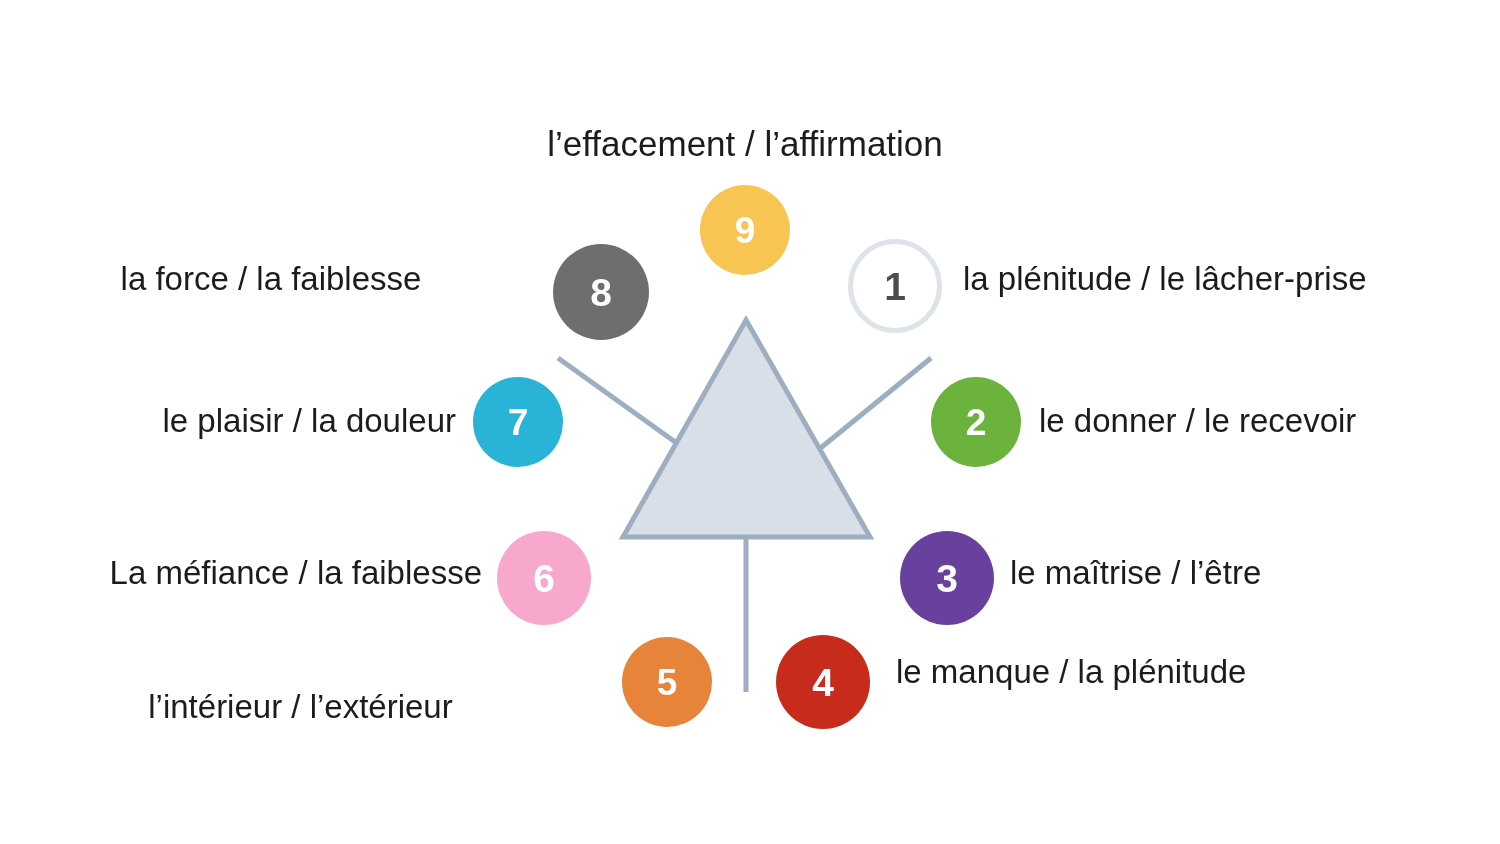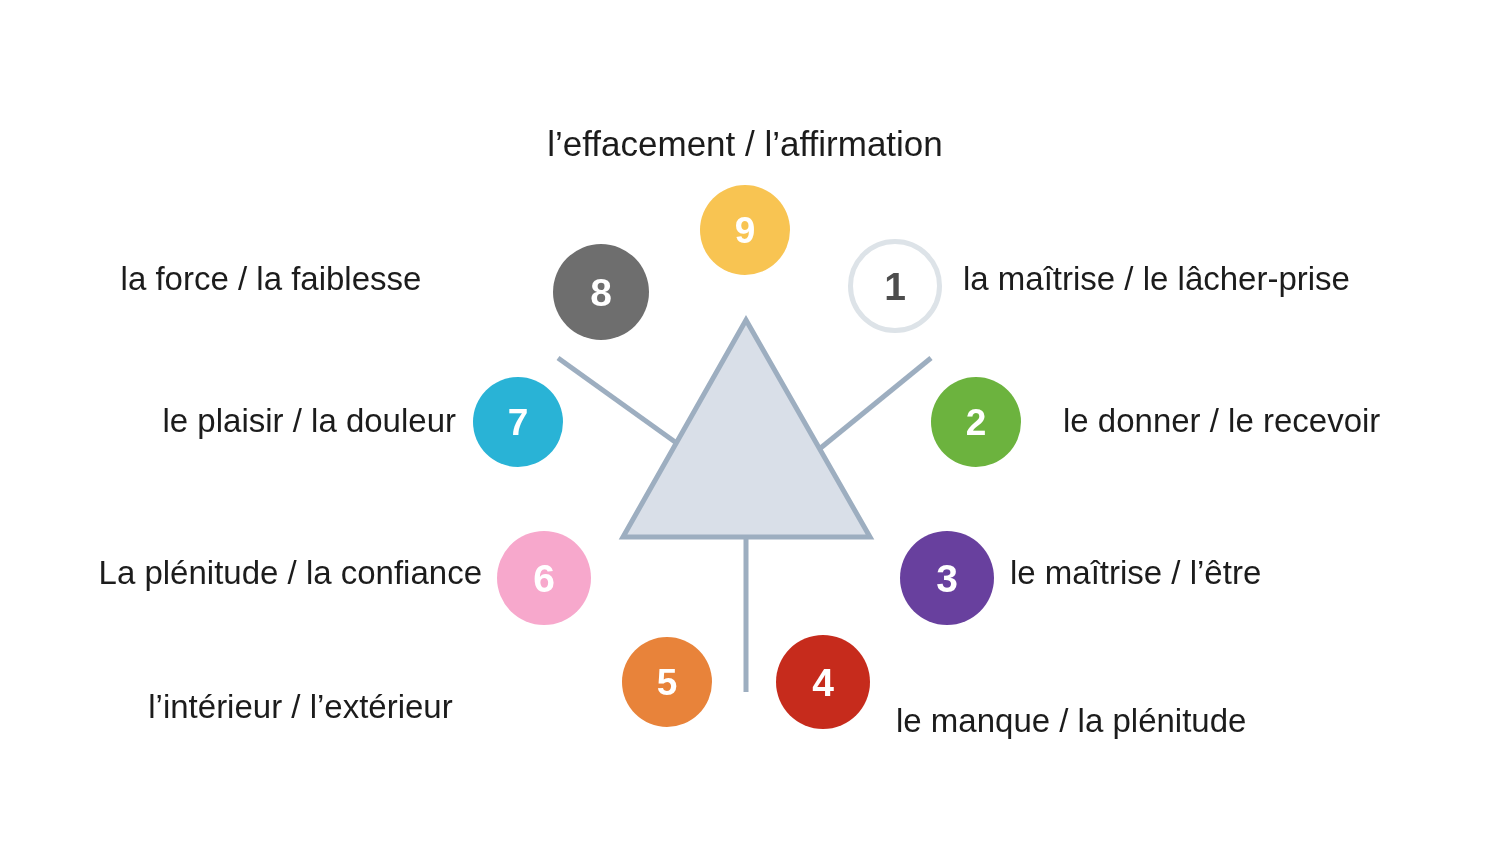--- a/index.html
+++ b/index.html
@@ -100,23 +100,23 @@
         <span class="node-num" style="color: rgb(255, 255, 255);">7</span>
       </div>
       <div class="node" style="left: 553px; top: 244px; width: 96px; height: 96px; font-size: 39px; background: rgb(110, 110, 110); border: none;">
         <span class="node-num" style="color: rgb(255, 255, 255);">8</span>
       </div>
       <div class="node" style="left: 700px; top: 185px; width: 90px; height: 90px; font-size: 37px; background: rgb(248, 196, 82); border: none;">
         <span class="node-num" style="color: rgb(255, 255, 255);">9</span>
       </div>
     </div>
   <div id="labels-layer">
-      <div class="label right" style="top: 261px; left: 963px;">la maîtrise / le lâcher-prise</div>
-      <div class="label right" style="top: 403px; left: 1039px; margin-left: 24px;">le donner / le recevoir</div>
+      <div class="label right" style="top: 261px; left: 963px;">la plénitude / le lâcher-prise</div>
+      <div class="label right" style="top: 403px; left: 1039px;">le donner / le recevoir</div>
       <div class="label right" style="top: 555px; left: 1010px;">le maîtrise / l’être</div>
-      <div class="label right" style="top: 703px; left: 896px;">le manque / la plénitude</div>
+      <div class="label right" style="top: 654px; left: 896px;">le manque / la plénitude</div>
       <div class="label left" style="top: 689px; left: 0px; width: 601px; text-align: center;">l’intérieur / l’extérieur</div>
-      <div class="label left" style="top: 555px; left: 0px; width: 482px; text-align: right;">La plénitude / la confiance</div>
+      <div class="label left" style="top: 555px; left: 0px; width: 482px; text-align: right;">La méfiance / la faiblesse</div>
       <div class="label left" style="top: 403px; left: 0px; width: 456px; text-align: right;">le plaisir / la douleur</div>
       <div class="label left" style="top: 261px; left: 0px; width: 542px; text-align: center;">la force / la faiblesse</div>
     </div>
 
 </div>
 
 </body></html>

